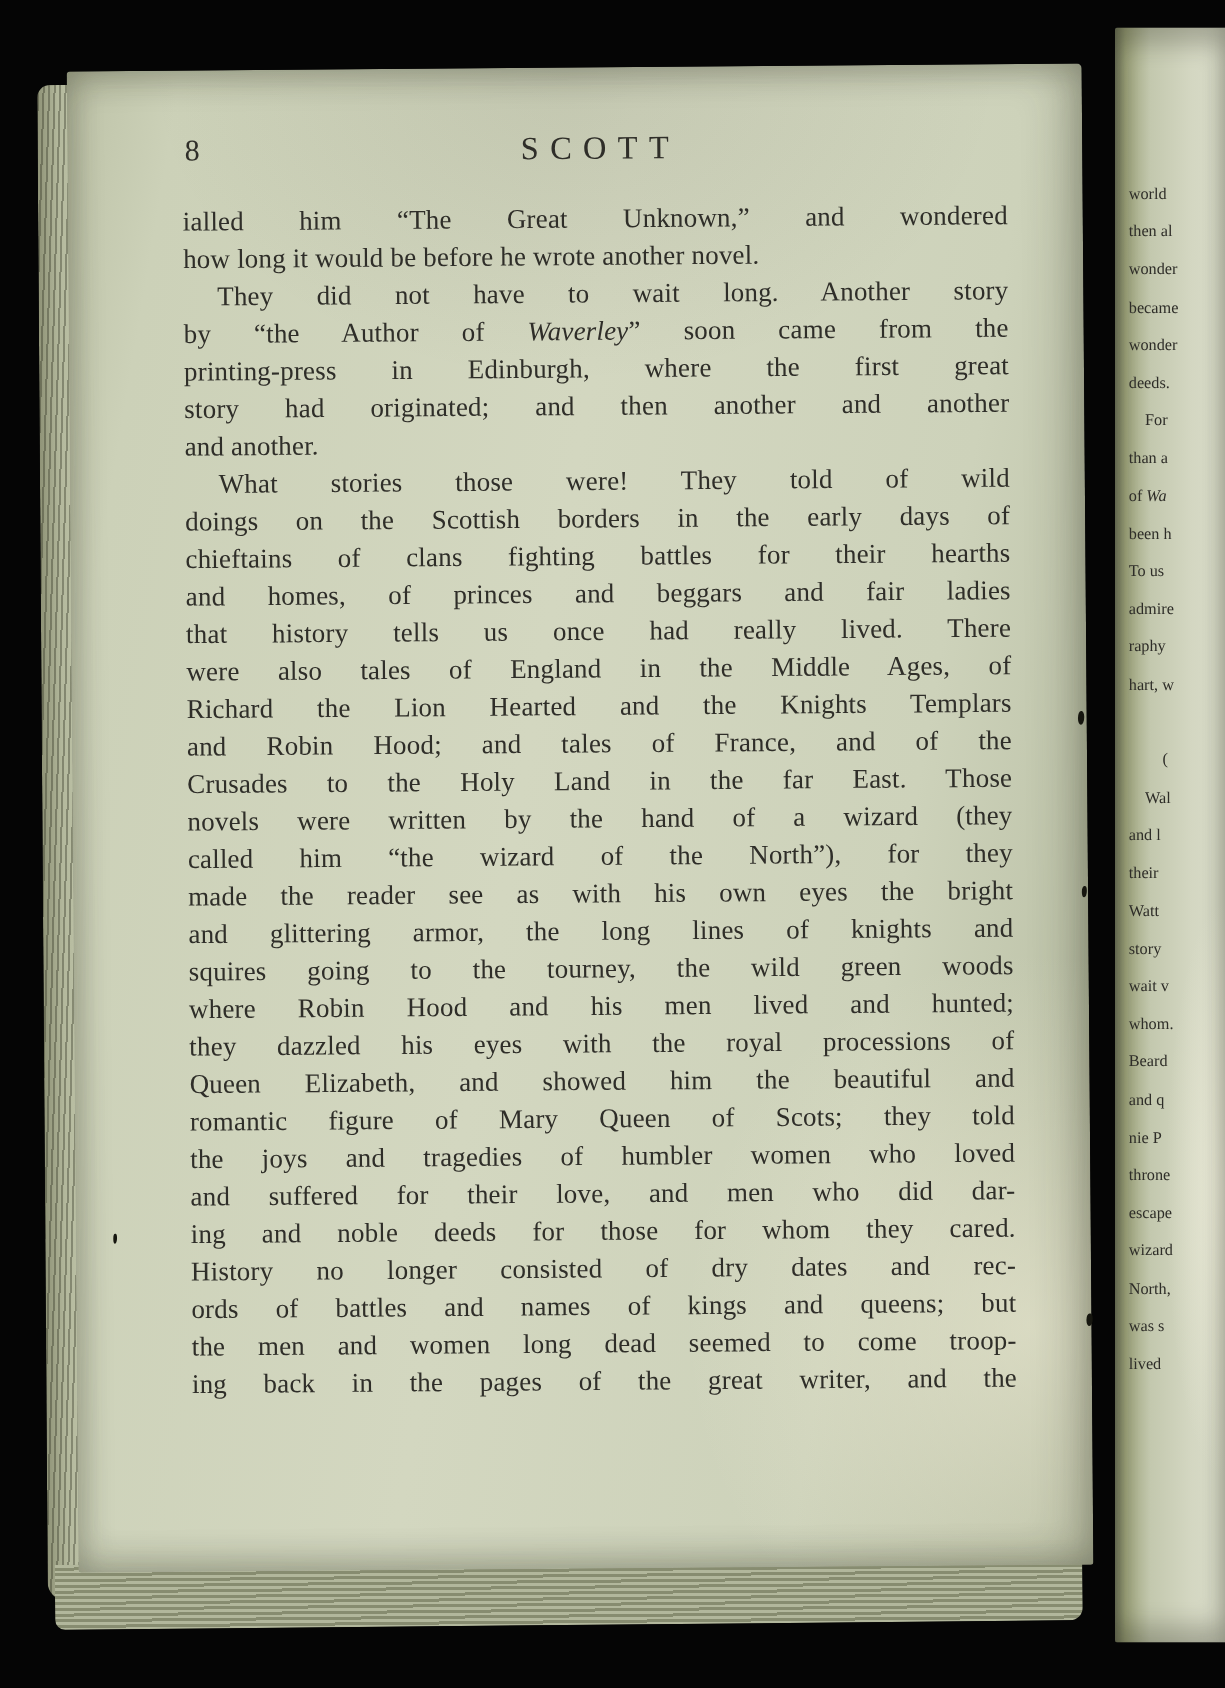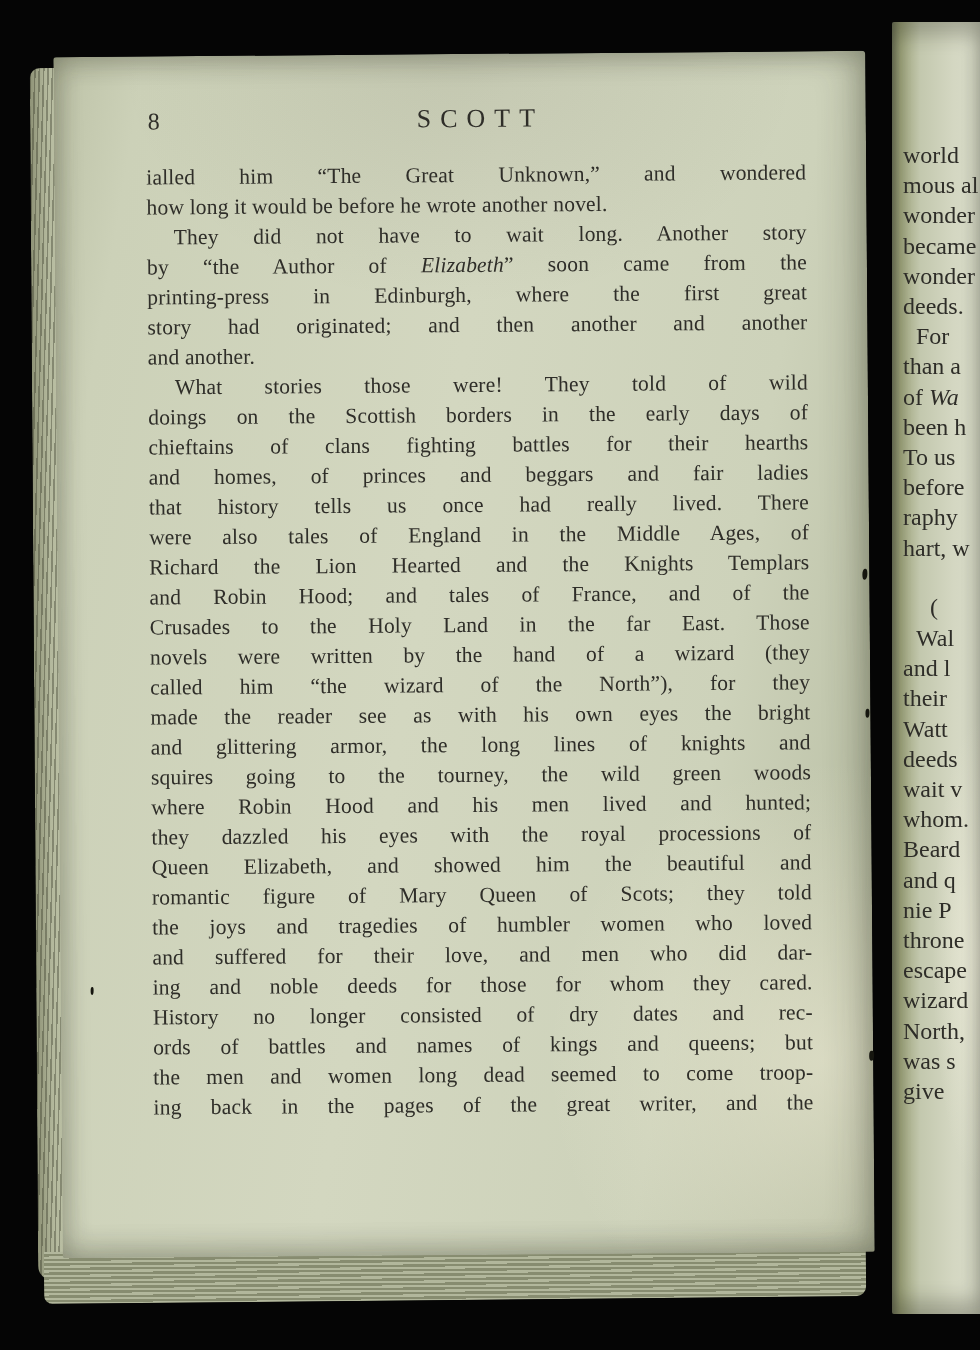--- a/index.html
+++ b/index.html
@@ -105,21 +105,21 @@
     background:
       radial-gradient(ellipse 90% 30% at 100% 72%, rgba(242,240,222,0.65), rgba(242,240,222,0) 60%),
       linear-gradient(90deg, #767c60 0%, #9ba179 9%, #c3c8ae 32%, #d4d7c2 70%, #d8dbc8 100%);
     box-shadow: inset 0 14px 18px rgba(30,32,18,0.25), inset 0 -14px 18px rgba(30,32,18,0.25);
     color: #2e2d28;
   }
   .right-body {
     position: absolute;
     left: 11px; top: 118px;
     width: 76px;
-    font-size: 24px;
+    font-size: 13px;
     line-height: 30.2px;
     overflow: hidden;
     white-space: nowrap;
   }
   .rline.indent { padding-left: 13px; }
   .rline.heading { margin-top: 29px; margin-bottom: 1px; padding-left: 27px; }
 
   
   .speck {
     position: absolute;
@@ -140,21 +140,21 @@
       <span class="page-number">8</span>
       <span class="page-title">SCOTT</span>
     </div>
     <div class="page-body">
         <div class="para">
           <div class="line">ialled him “The Great Unknown,” and wondered</div>
           <div class="line last">how long it would be before he wrote another novel.</div>
         </div>
         <div class="para">
           <div class="line first">They did not have to wait long.  Another story</div>
-          <div class="line">by “the Author of <em>Elizabeth</em>” soon came from the</div>
+          <div class="line">by “the Author of <em>Waverley</em>” soon came from the</div>
           <div class="line">printing-press in Edinburgh, where the first great</div>
           <div class="line">story had originated; and then another and another</div>
           <div class="line last">and another.</div>
         </div>
         <div class="para">
           <div class="line first">What stories those were!  They told of wild</div>
           <div class="line">doings on the Scottish borders in the early days of</div>
           <div class="line">chieftains of clans fighting battles for their hearths</div>
           <div class="line">and homes, of princes and beggars and fair ladies</div>
           <div class="line">that history tells us once had really lived.  There</div>
@@ -183,46 +183,46 @@
 
     <div class="speck" style="left:805px; top:518px; width:5px; height:11px;"></div>
     <div class="speck" style="left:807px; top:658px; width:4px; height:9px;"></div>
     <div class="speck" style="left:808px; top:1000px; width:5px; height:10px;"></div>
     <div class="speck" style="left:30px; top:930px; width:3px; height:8px;"></div>
   </div>
 
   <div class="right-page">
     <div class="right-body">
         <div class="rline">world</div>
-        <div class="rline">mous al</div>
+        <div class="rline">then al</div>
         <div class="rline">wonder</div>
         <div class="rline">became</div>
         <div class="rline">wonder</div>
         <div class="rline">deeds.</div>
         <div class="rline indent">For</div>
         <div class="rline">than a</div>
         <div class="rline">of <em>Wa</em></div>
         <div class="rline">been h</div>
         <div class="rline">To us</div>
-        <div class="rline">before</div>
+        <div class="rline">admire</div>
         <div class="rline">raphy</div>
         <div class="rline">hart, w</div>
         <div class="rline heading">(</div>
         <div class="rline indent">Wal</div>
         <div class="rline">and l</div>
         <div class="rline">their</div>
         <div class="rline">Watt</div>
-        <div class="rline">deeds</div>
+        <div class="rline">story</div>
         <div class="rline">wait v</div>
         <div class="rline">whom.</div>
         <div class="rline">Beard</div>
         <div class="rline">and q</div>
         <div class="rline">nie P</div>
         <div class="rline">throne</div>
         <div class="rline">escape</div>
         <div class="rline">wizard</div>
         <div class="rline">North,</div>
         <div class="rline">was s</div>
-        <div class="rline">give</div>
+        <div class="rline">lived</div>
       </div>
   </div>
 
 </div>
 
 </body></html>

